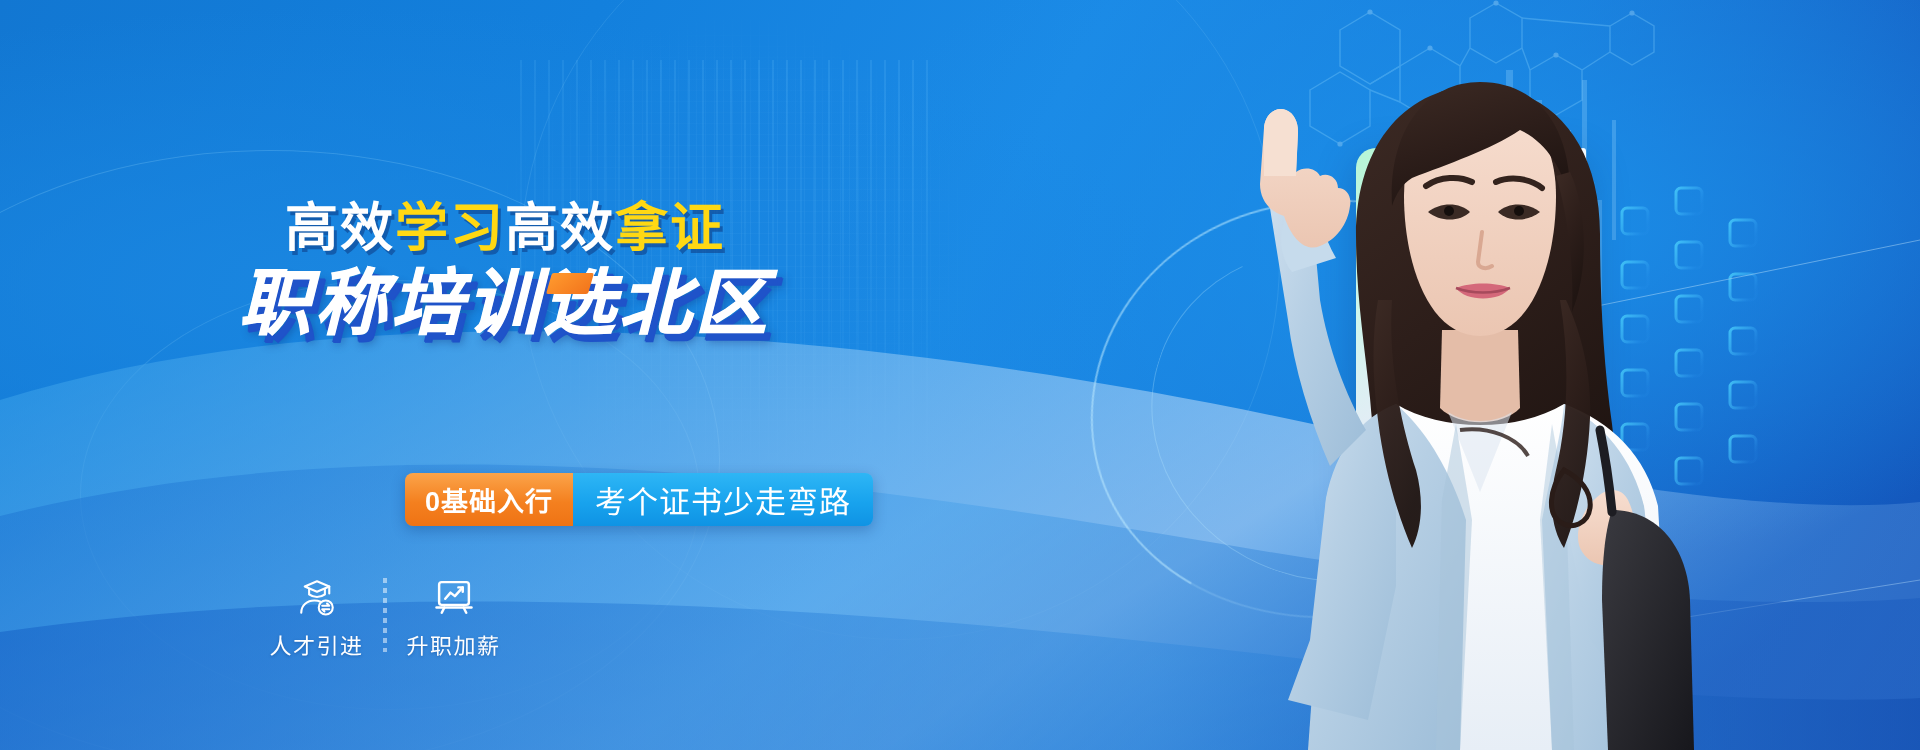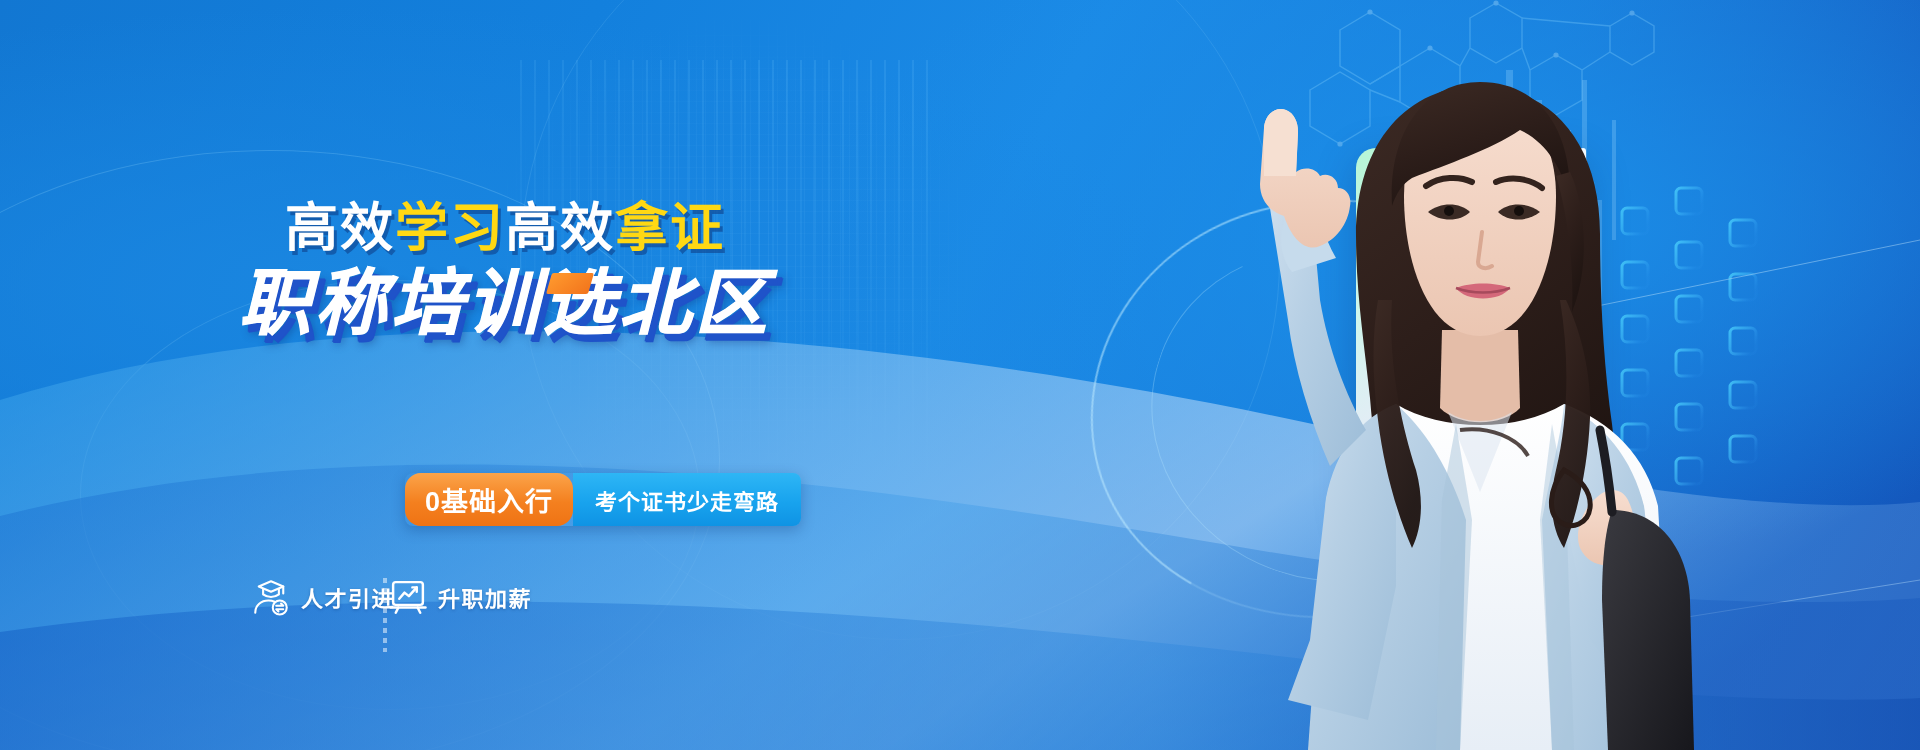--- a/index.html
+++ b/index.html
@@ -138,41 +138,39 @@
     overflow:hidden;
     box-shadow:0 4px 14px rgba(6,40,100,.28);
   }
   .badge-left{
     background:linear-gradient(180deg,#fba44a 0%,#f4801f 55%,#ef7314 100%);
     color:#fff;
     font-size:27px;font-weight:700;letter-spacing:1px;
     display:flex;align-items:center;justify-content:center;
     padding:0 20px;
     white-space:nowrap;
-    border-radius:16px;
   }
   .badge-right{
     background:linear-gradient(180deg,#2eb6f5 0%,#18a3ee 55%,#0f93e4 100%);
     color:#fff;
-    font-size:22px;font-weight:700;letter-spacing:1px;
+    font-size:31px;font-weight:400;letter-spacing:1px;
     display:flex;align-items:center;justify-content:center;
     padding:8px 22px;
     white-space:nowrap;
   }
 
   .features{
     position:absolute;left:250px;top:527px;
     display:flex;align-items:flex-start;
     height:90px;
   }
   .feature{
     width:133px;
-    display:flex;align-items:center;
+    display:flex;flex-direction:column;align-items:center;
     gap:9px;
-    font-weight:bold;
   }
   .feature .ficon{height:44px;display:flex;align-items:center;justify-content:center;}
   .feature .flabel{
     font-size:22px;color:#ffffff;letter-spacing:1.5px;white-space:nowrap;
     text-shadow:0 1px 3px rgba(8,45,110,.35);
   }
   .divider{
     width:1px;height:74px;margin-top:3px;
     background-image:linear-gradient(180deg, rgba(255,255,255,.75) 50%, rgba(255,255,255,0) 0);
     background-size:1px 10px;

